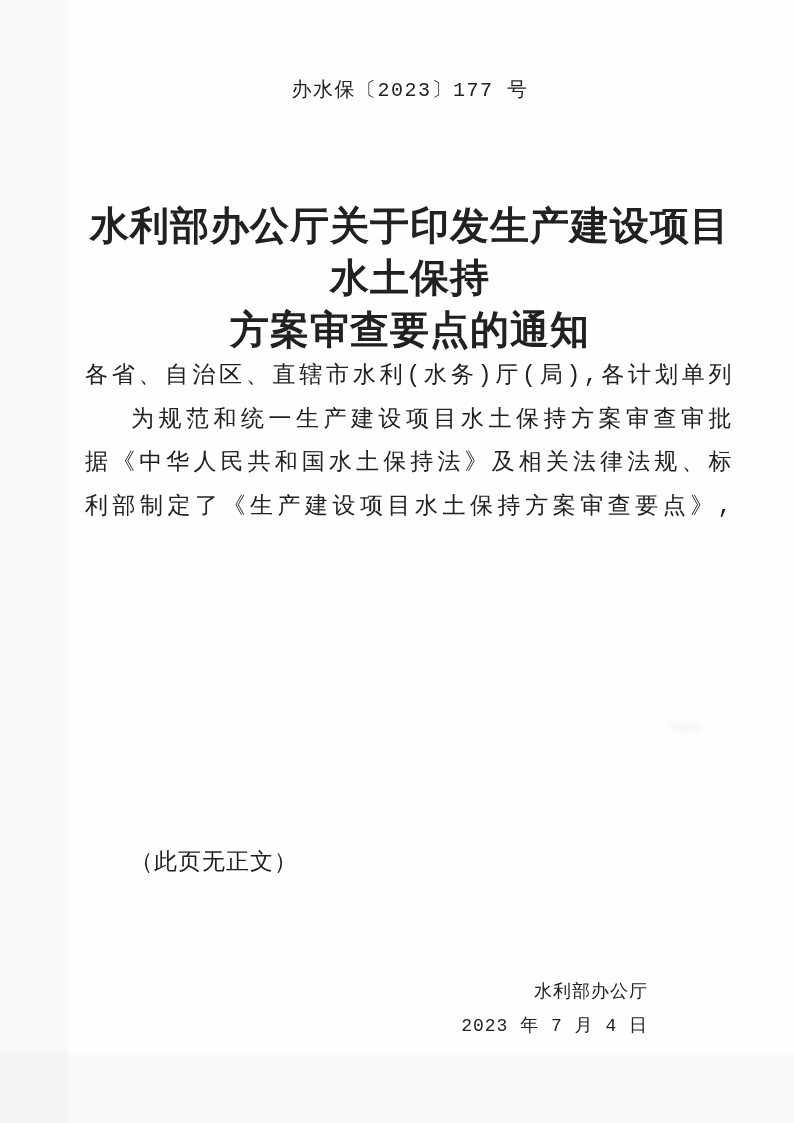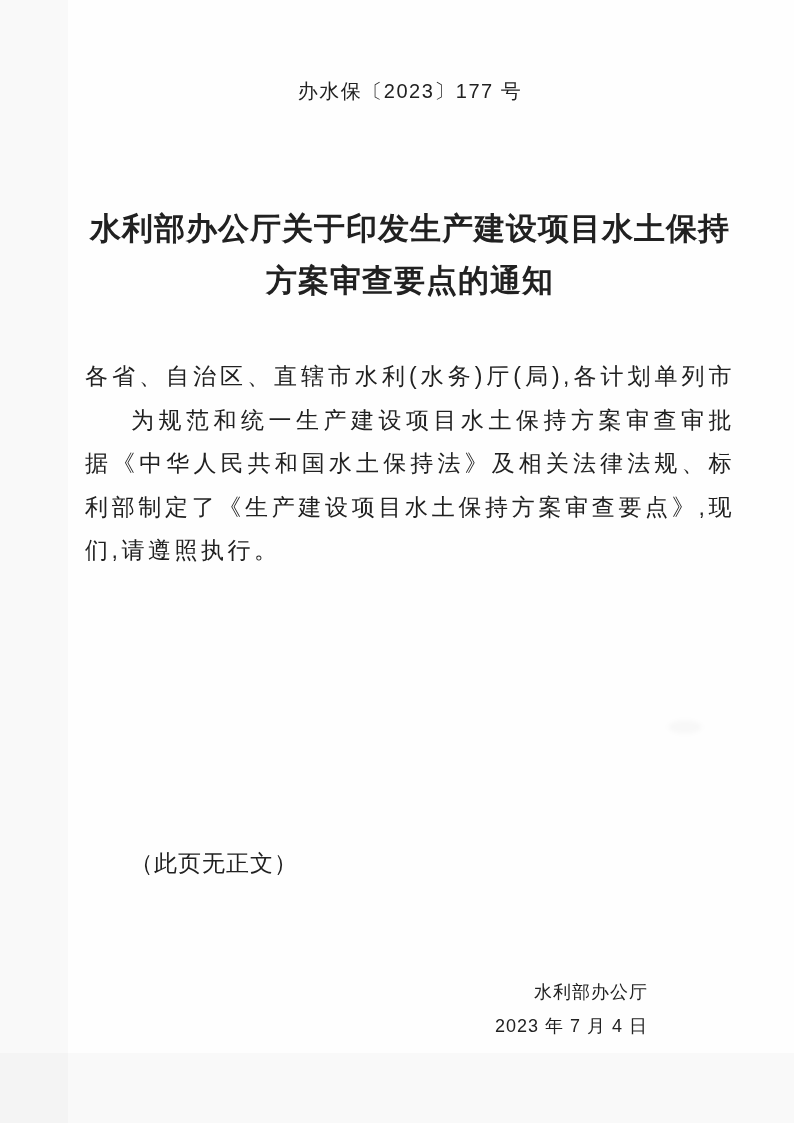--- a/index.html
+++ b/index.html
@@ -3,21 +3,21 @@
 <meta charset="utf-8">
 <style>
   * { margin: 0; padding: 0; box-sizing: border-box; }
   html, body { background: #ffffff; }
   .page {
     position: relative;
     width: 794px;
     height: 1123px;
     background: #fefefe;
     overflow: hidden;
-    font-family: Liberation Sans, sans-serif;
+    font-family: Liberation Mono, monospace;
     color: #212121;
   }
   
   .scan-left {
     position: absolute; left: 0; top: 0; width: 68px; height: 100%;
     background: rgba(0,0,0,0.018);
   }
   .scan-bottom {
     position: absolute; left: 0; top: 1053px; width: 100%; height: 70px;
     background: rgba(0,0,0,0.02);
@@ -27,21 +27,21 @@
     background: rgba(0,0,0,0.025); border-radius: 50%;
     filter: blur(2px);
   }
   .doc-number {
     position: absolute; left: 85px; top: 76px; width: 650px;
     font-size: 20px; letter-spacing: 1.5px; line-height: 30px;
     text-align: center;
   }
   .doc-title {
     position: absolute; left: 85px; top: 203px; width: 650px;
-    font-size: 31px; font-weight: bold; letter-spacing: 1px;
+    font-size: 39px; font-weight: bold; letter-spacing: 1px;
     line-height: 52px; text-align: center;
   }
   .doc-body {
     position: absolute; left: 85px; top: 355px; width: 650px;
   }
   .body-line {
     height: 43.5px; line-height: 43.5px;
     font-size: 23px; letter-spacing: 3.5px;
     white-space: nowrap;
     text-align: justify;
@@ -75,21 +75,20 @@
   <div class="doc-title">
     <div>水利部办公厅关于印发生产建设项目水土保持</div>
     <div>方案审查要点的通知</div>
   </div>
 
   <div class="doc-body">
     <div class="body-line fill">各省、自治区、直辖市水利(水务)厅(局),各计划单列市水利(水</div>
     <div class="body-line fill indent">为规范和统一生产建设项目水土保持方案审查审批要求,根</div>
     <div class="body-line fill">据《中华人民共和国水土保持法》及相关法律法规、标准规范等,水</div>
     <div class="body-line fill">利部制定了《生产建设项目水土保持方案审查要点》,现印发给你</div>
-    <div class="body-line last">们,请遵照执行。</div>
   </div>
 
   <div class="no-body-note">（此页无正文）</div>
 
   <div class="sign-block">
     <div class="sign-line">水利部办公厅</div>
     <div class="sign-line">2023 年 7 月 4 日</div>
   </div>
 
 </div>

